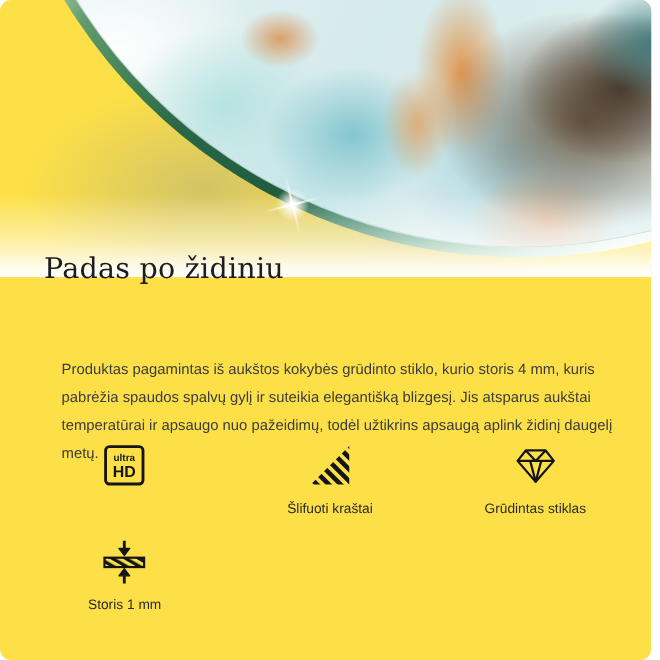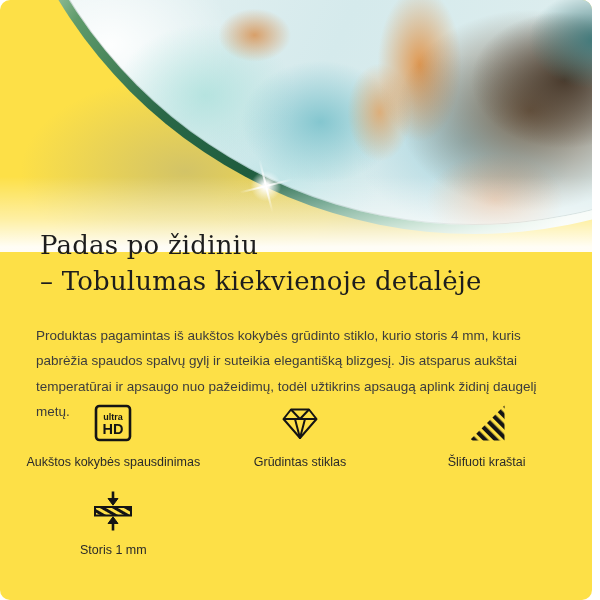--- a/index.html
+++ b/index.html
@@ -36,21 +36,21 @@
   .sparkle::before{content:"";position:absolute;left:26px;top:0;width:2px;height:54px;
     background:linear-gradient(to bottom,transparent,#fff 45%,#fff 55%,transparent);}
   .sparkle::after{content:"";position:absolute;top:26px;left:0;height:2px;width:54px;
     background:linear-gradient(to right,transparent,#fff 45%,#fff 55%,transparent);}
   .hero-fade{position:absolute;inset:0;
     background:linear-gradient(to bottom,rgba(255,255,255,0) 70%,rgba(255,255,255,.5) 87%,rgba(255,255,255,.95) 98%);}
 
   
   .title{position:absolute;left:40px;top:227px;font-family:"DejaVu Serif","Liberation Serif",serif;
          font-size:26px;line-height:36px;color:#1d1d1d;letter-spacing:.2px;}
-  .desc{position:absolute;left:36px;top:309px;width:524px;font-size:13.5px;line-height:25.5px;
+  .desc{position:absolute;left:56px;top:309px;width:524px;font-size:13.5px;line-height:25.5px;
         color:#3c3c3c;text-align:left;hyphens:auto;}
 
   
   .features{position:absolute;left:20px;top:400px;width:560px;display:grid;
             grid-template-columns:repeat(3,1fr);row-gap:19px;}
   .feature{display:flex;flex-direction:column;align-items:center;}
   .icon-box{height:46px;display:flex;align-items:center;justify-content:center;}
   .feature-label{margin-top:9px;font-size:12.5px;color:#2a2a2a;white-space:nowrap;}
   svg{display:block;}
   svg text{font-family:"Liberation Sans",sans-serif;}
@@ -64,66 +64,64 @@
     <div class="shadow-a"></div>
     <div class="shadow-b"></div>
     <div class="disc-edge"></div>
     <div class="disc-face"></div>
     <div class="sparkle"></div>
     <div class="hero-fade"></div>
   </div>
 
   <div class="title">
     <div>Padas po židiniu</div>
-    <div>– Tobulumas kiekvienoje detalėje</div>
   </div>
 
   <p class="desc">Produktas pagamintas iš aukštos kokybės grūdinto stiklo, kurio storis 4 mm, kuris pabrėžia spaudos spalvų gylį ir suteikia elegantišką blizgesį. Jis atsparus aukštai temperatūrai ir apsaugo nuo pažeidimų, todėl užtikrins apsaugą aplink židinį daugelį metų.</p>
 
   <div class="features">
 
 
     <div class="feature">
       <div class="icon-box">
         <svg viewBox="0 0 44 44" width="44" height="44">
           <rect x="5" y="5" width="34" height="34" rx="3.5" fill="none" stroke="#141414" stroke-width="2.6"></rect>
           <text x="22" y="18.5" text-anchor="middle" font-size="9" font-weight="700" fill="#141414">ultra</text>
           <text x="22" y="33" text-anchor="middle" font-size="14.5" font-weight="800" fill="#141414">HD</text>
         </svg>
       </div>
-      <span class="feature-label">Aukštos kokybės spausdinimas</span>
     </div>
 
+
+    <div class="feature">
+      <div class="icon-box">
+        <svg viewBox="0 0 44 44" width="44" height="44">
+          <defs>
+            <pattern id="hz" width="7.6" height="7.6" patternUnits="userSpaceOnUse" patternTransform="rotate(-45)">
+              <rect x="0" y="0" width="4.2" height="7.6" fill="#141414"></rect>
+            </pattern>
+          </defs>
+          <path d="M4.5 39.5 39.5 4.5v35Z" fill="url(#hz)"></path>
+        </svg>
+      </div>
+      <span class="feature-label">Šlifuoti kraštai</span>
+    </div>
 
     <div class="feature">
       <div class="icon-box">
         <svg viewBox="0 0 44 44" width="44" height="44">
           <g fill="none" stroke="#141414" stroke-width="2" stroke-linejoin="round">
             <path d="M13 8.5h18l7.5 9.5L22 37 5.5 18Z"></path>
             <path d="M5.5 18h33"></path>
             <path d="M13 8.5 22 18 31 8.5"></path>
             <path d="M17 18 22 37 27 18"></path>
           </g>
         </svg>
       </div>
       <span class="feature-label">Grūdintas stiklas</span>
-    </div>
-
-    <div class="feature">
-      <div class="icon-box">
-        <svg viewBox="0 0 44 44" width="44" height="44">
-          <defs>
-            <pattern id="hz" width="7.6" height="7.6" patternUnits="userSpaceOnUse" patternTransform="rotate(-45)">
-              <rect x="0" y="0" width="4.2" height="7.6" fill="#141414"></rect>
-            </pattern>
-          </defs>
-          <path d="M4.5 39.5 39.5 4.5v35Z" fill="url(#hz)"></path>
-        </svg>
-      </div>
-      <span class="feature-label">Šlifuoti kraštai</span>
     </div>
 
     <div class="feature">
       <div class="icon-box">
         <svg viewBox="0 0 44 44" width="44" height="44">
           <defs>
             <pattern id="ht" width="6" height="12" patternUnits="userSpaceOnUse" patternTransform="rotate(-60)">
               <rect x="0" y="0" width="3" height="12" fill="#141414"></rect>
             </pattern>
           </defs>

